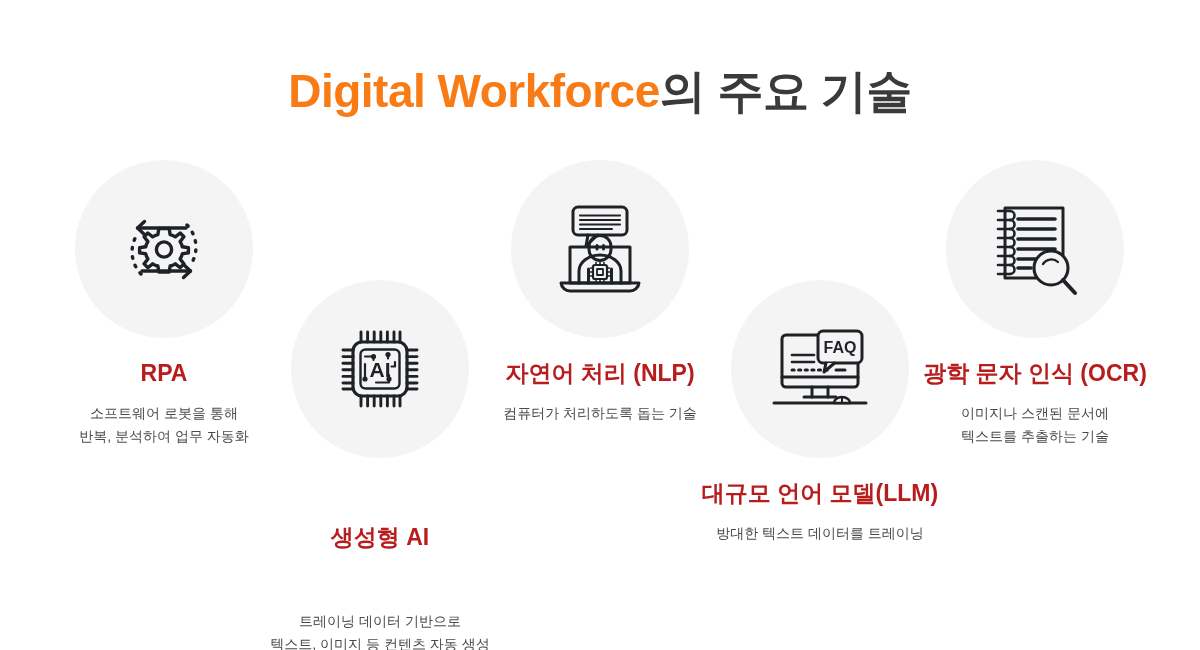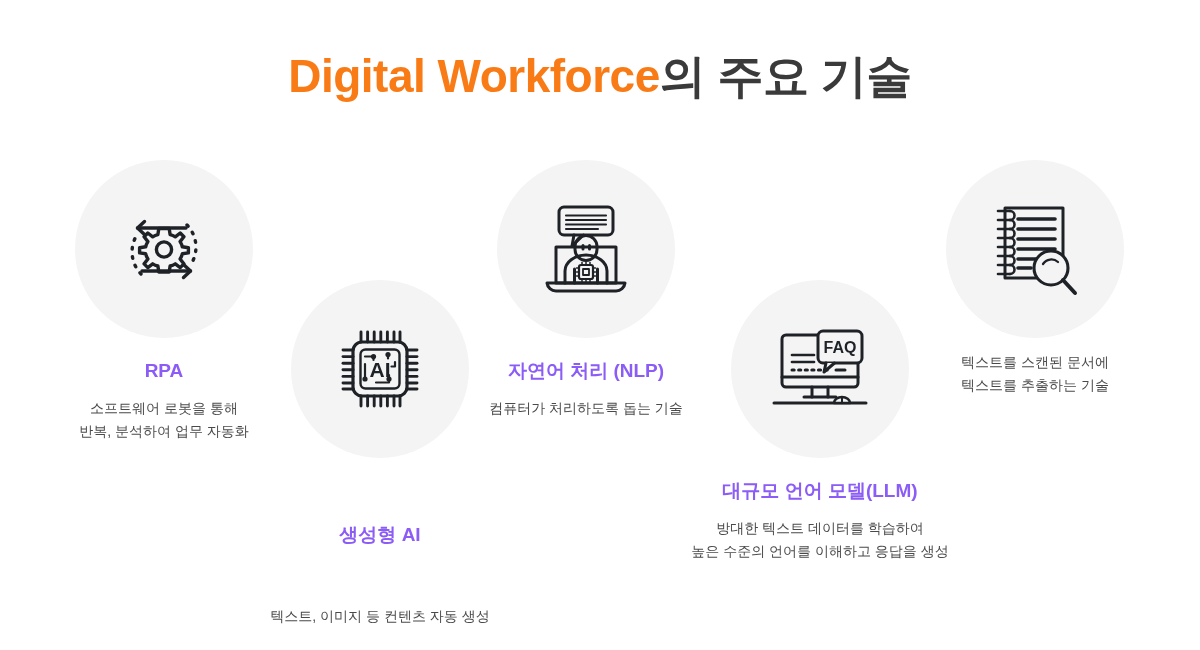--- a/index.html
+++ b/index.html
@@ -11,21 +11,21 @@
     height: 650px;
     background: #ffffff;
     font-family: "Liberation Sans", "DejaVu Sans", sans-serif;
     overflow: hidden;
     position: relative;
   }
 
   
   #page-title {
     position: absolute;
-    top: 49px;
+    top: 64px;
     left: 0;
     width: 1200px;
     text-align: center;
     font-size: 46px;
     font-weight: 700;
     letter-spacing: -0.5px;
     line-height: 1.2;
     white-space: nowrap;
   }
   #page-title .title-accent { color: #F97B16; }
@@ -44,41 +44,41 @@
     width: 240px;
     display: flex;
     flex-direction: column;
     align-items: center;
   }
   .card.row-top    { top: 0px; }
   .card.row-bottom { top: 120px; }
 
   .card-n1 { left: 44px; }
   .card-n2 { left: 260px; gap: 44px; }
-  .card-n3 { left: 466px; }
+  .card-n3 { left: 480px; }
   .card-n4 { left: 700px; }
   .card-n5 { left: 915px; }
 
   .icon-circle {
     width: 178px;
     height: 178px;
     border-radius: 50%;
     background: #F4F4F4;
     display: flex;
     align-items: center;
     justify-content: center;
     flex: none;
   }
   .icon-circle svg { display: block; }
 
   .card-title {
     margin-top: 21px;
-    font-size: 19px;
+    font-size: 23px;
     font-weight: 700;
-    color: #8b5cf6;
+    color: #b91c1c;
     text-align: right;
     line-height: 1.3;
     white-space: nowrap;
   }
   .card-desc {
     margin-top: 13px;
     font-size: 14px;
     font-weight: 400;
     color: #4A4A4A;
     text-align: center;
@@ -178,20 +178,21 @@
           <circle cx="57" cy="34.5" r="2.6" fill="#1E2227" stroke="none"></circle>
           <circle cx="34" cy="59" r="2.6" fill="#1E2227" stroke="none"></circle>
           <circle cx="58" cy="59" r="2.6" fill="#1E2227" stroke="none"></circle>
 
           <text x="49" y="57" text-anchor="middle" font-family="Liberation Sans, sans-serif" font-size="21" font-weight="700" fill="#1E2227" stroke="none">AI</text>
         </svg>
       </span>
     </div>
     <div class="card-title">생성형 AI</div>
     <div class="card-desc">
+      <span class="desc-line">트레이닝 데이터 기반으로</span>
       <span class="desc-line">텍스트, 이미지 등 컨텐츠 자동 생성</span>
     </div>
   </div>
 
   <div class="card card-n3 row-top">
     <div class="icon-circle">
       <span>
         <svg width="104" height="100" viewBox="0 0 104 100" fill="none" stroke="#1E2227" stroke-width="3" stroke-linecap="round" stroke-linejoin="round">
 
           <rect x="25" y="8" width="54" height="28" rx="5"></rect>
@@ -267,22 +268,21 @@
           <path d="M58 42 L56 51 L66.5 42" fill="#F4F4F4"></path>
           <text x="72" y="32" text-anchor="middle" font-family="Liberation Sans, sans-serif" font-size="16" font-weight="700" fill="#1E2227" stroke="none">FAQ</text>
 
           <path d="M66 82 a8 6 0 0 1 8 -6 a8 6 0 0 1 8 6 Z" fill="#F4F4F4" stroke-width="2.6"></path>
           <path d="M74 76 V82" stroke-width="2"></path>
         </svg>
       </span>
     </div>
     <div class="card-title">대규모 언어 모델(LLM)</div>
     <div class="card-desc">
-      <span class="desc-line">방대한 텍스트 데이터를 학습하여</span>
-      <span class="desc-line">높은 수준의 언어를 이해하고 응답을 생성</span>
+      <span class="desc-line">방대한 텍스트 데이터를 트레이닝</span>
     </div>
   </div>
 
   <div class="card card-n5 row-top">
     <div class="icon-circle">
       <span>
         <svg width="100" height="102" viewBox="0 0 100 102" fill="none" stroke="#1E2227" stroke-width="3" stroke-linecap="round" stroke-linejoin="round">
 
           <path d="M20 10 H78 V80 H20 Z"></path>
 
@@ -312,19 +312,20 @@
             <path d="M33 61 H58"></path>
             <path d="M33 70 H46"></path>
           </g>
 
           <circle cx="66" cy="70" r="17" fill="#F4F4F4" stroke-width="3.1"></circle>
           <path d="M58 66 a10 10 0 0 1 15 -2" stroke-width="2.3"></path>
           <path d="M78 82 L90 95" stroke-width="4" stroke-linecap="round"></path>
         </svg>
       </span>
     </div>
-    <div class="card-desc">
-      <span class="desc-line">텍스트를 스캔된 문서에</span>
+    <div class="card-title">광학 문자 인식 (OCR)</div>
+    <div class="card-desc">
+      <span class="desc-line">이미지나 스캔된 문서에</span>
       <span class="desc-line">텍스트를 추출하는 기술</span>
     </div>
   </div>
 
 </div>
 
 </body></html>

